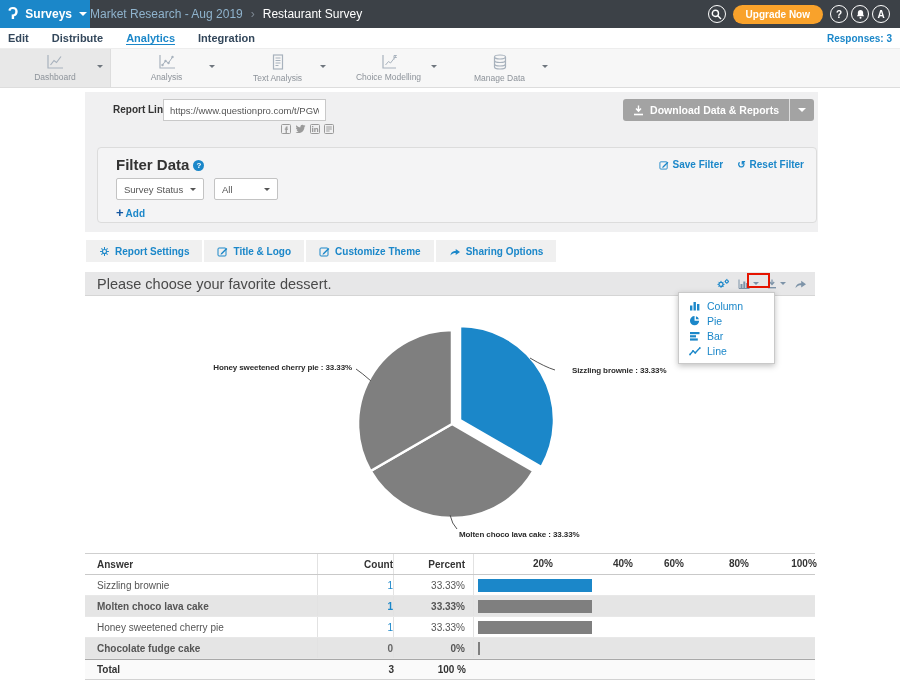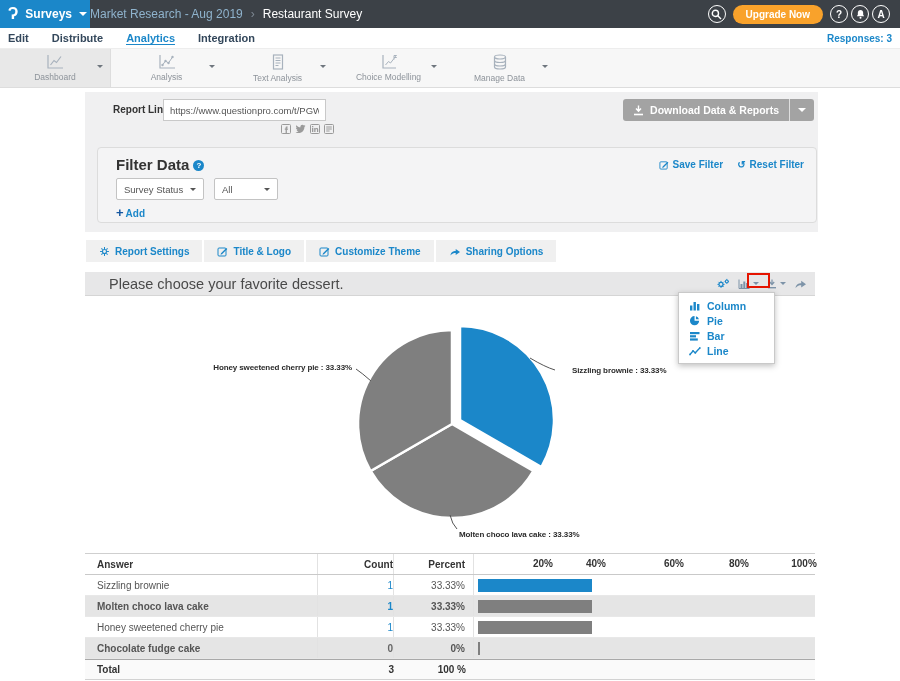--- a/index.html
+++ b/index.html
@@ -59,28 +59,28 @@
   .add-link { position:absolute; left:18px; top:57px; font-size:10px; font-weight:bold; color:#1b87c9; cursor:pointer; }
   .add-plus { font-size:13px; font-weight:bold; color:#1456a0; margin-right:2px; }
 
   
   .tabs { position:absolute; left:86px; top:240px; display:flex; gap:2px; }
   .tab { height:22px; background:#f0f0f0; color:#1b87c9; font-size:10px; font-weight:bold; display:flex; align-items:center; gap:5px; padding:0 13px; cursor:pointer; }
   .tab svg { display:block; }
 
   
   .panel-header { position:absolute; left:85px; top:272px; width:730px; height:24px; background:#e7e7e8; border-bottom:1px solid #d5d5d5; display:flex; align-items:center; }
-  .panel-title { font-size:14.5px; color:#4a4a4a; padding-left:24px; }
+  .panel-title { font-size:14.5px; color:#4a4a4a; padding-left:12px; }
   .ph-icons { margin-left:auto; display:flex; align-items:center; gap:8px; padding-right:8px; }
   .ph-btn { display:flex; align-items:center; gap:3px; cursor:pointer; color:#7d93a8; }
   .annotation-box { position:absolute; left:747px; top:273px; width:23px; height:15px; border:2px solid #e51400; z-index:60; pointer-events:none; }
 
   
   .chart-menu { position:absolute; left:678px; top:292px; width:97px; background:#fff; border:1px solid #c9c9c9; box-shadow:0 2px 6px rgba(0,0,0,.25); z-index:50; padding:5px 0; }
-  .cm-item { height:15px; display:flex; align-items:center; gap:6px; padding:0 0 0 10px; font-size:10.5px; font-weight:bold; color:#1b87c9; cursor:pointer; }
+  .cm-item { height:15px; display:flex; align-items:center; gap:6px; padding:0 0 0 10px; font-size:10.5px; font-weight:normal; color:#1b87c9; cursor:pointer; }
   .cm-item svg { display:block; }
 
   
   .pie-svg { position:absolute; left:330px; top:300px; }
   .pie-label { position:absolute; font-size:8px; font-weight:bold; color:#2b2b2b; letter-spacing:-0.1px; white-space:nowrap; }
   .pl-left { left:192px; top:363px; width:160px; text-align:right; }
   .pl-right { left:556px; top:366px;margin-left:16px; }
   .pl-bottom { left:459px; top:530px; }
 
   
@@ -385,21 +385,21 @@
   <div class="pie-label pl-bottom">Molten choco lava cake : 33.33%</div>
   <div class="pie-label pl-left">Honey sweetened cherry pie : 33.33%</div>
 
   <div class="dtable">
     <div class="trow thead">
       <div class="c-answer">Answer</div>
       <div class="c-count">Count</div>
       <div class="c-percent">Percent</div>
       <div class="c-chart">
         <span class="tick" style="left:54px">20%</span>
-        <span class="tick" style="left:107px">40%</span>
+        <span class="tick" style="left:134px">40%</span>
         <span class="tick" style="left:185px">60%</span>
         <span class="tick" style="left:250px">80%</span>
         <span class="tick" style="left:315px">100%</span>
       </div>
     </div>
 
     <div class="trow">
       <div class="c-answer">Sizzling brownie</div>
       <div class="c-count">
           <span class="count-val">1</span>

